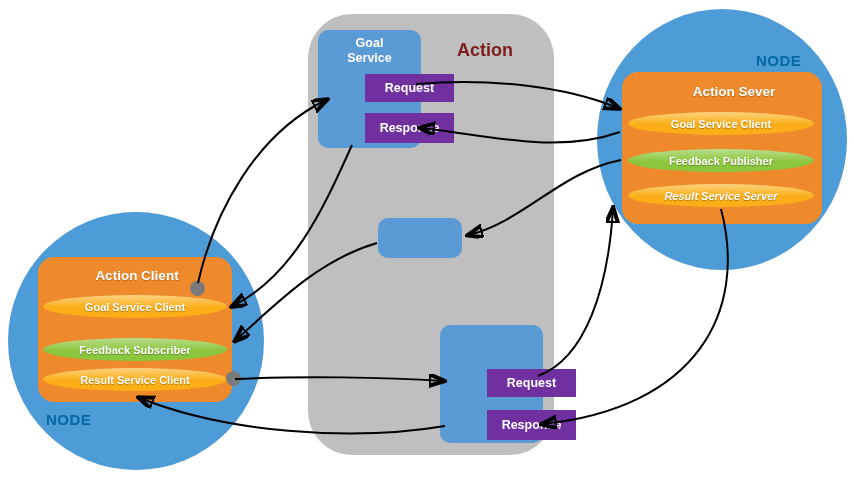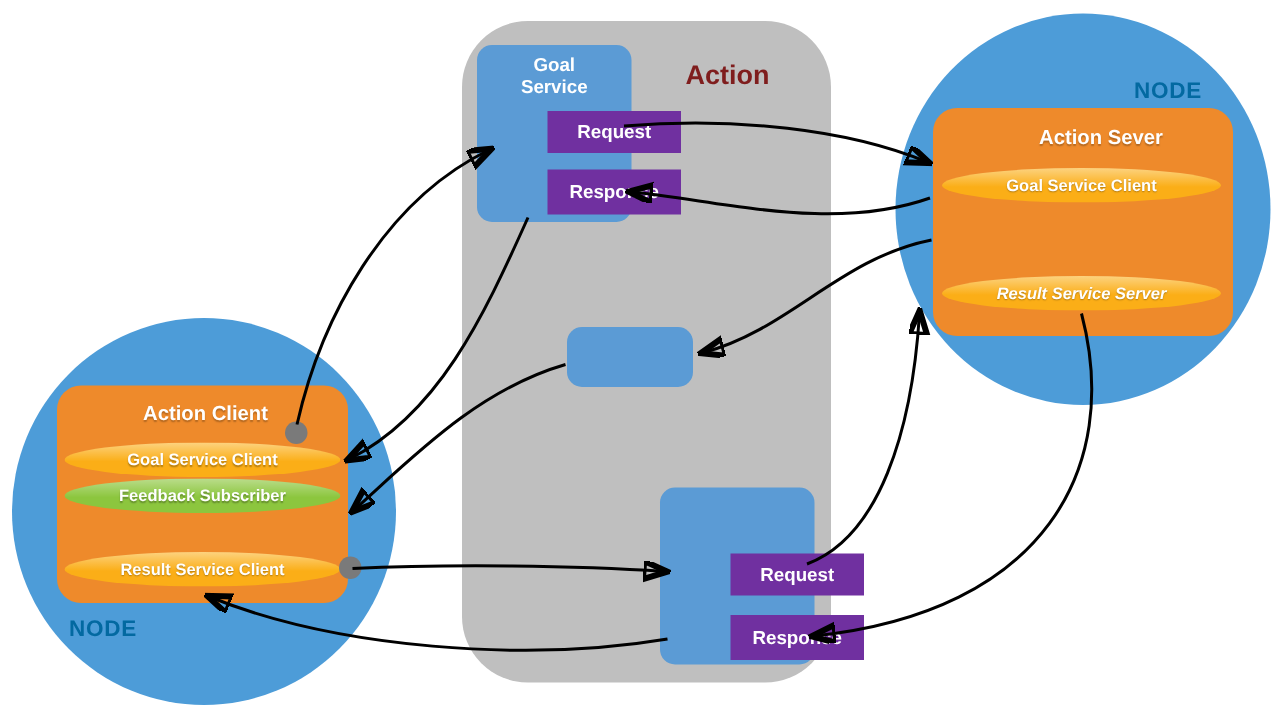--- a/index.html
+++ b/index.html
@@ -40,33 +40,36 @@
   <div class="gray-panel" style="left:308px; top:14px; width:246px; height:441px;"></div>
   <div class="action-title" style="left:430px; top:40px; width:110px;">Action</div>
 
   <div class="node-circle" style="left:8px; top:212px; width:256px; height:258px;"></div>
   <div class="node-label" style="left:46px; top:411px;">NODE</div>
   <div class="orange-box" style="left:38px; top:257px; width:194px; height:145px;"></div>
   <div class="orange-title" style="left:38px; top:268px; width:174px;">Action Client</div>
   <div class="oval yellow" style="left:43px; top:295px; width:184px; height:23px;">
     <span>Goal Service Client</span>
   </div>
-  <div class="oval green" style="left:43px; top:319px; width:184px; height:23px;">
+  <div class="oval green" style="left:43px; top:338px; width:184px; height:23px;">
     <span>Feedback Subscriber</span>
   </div>
   <div class="oval yellow" style="left:43px; top:368px; width:184px; height:23px;">
     <span>Result Service Client</span>
   </div>
 
   <div class="node-circle" style="left:597px; top:9px; width:250px; height:261px;"></div>
   <div class="node-label" style="left:756px; top:52px;">NODE</div>
   <div class="orange-box" style="left:622px; top:72px; width:200px; height:152px;"></div>
   <div class="orange-title" style="left:622px; top:84px; width:200px;">Action Sever</div>
   <div class="oval yellow" style="left:628px; top:112px; width:186px; height:23px;">
     <span>Goal Service Client</span>
+  </div>
+  <div class="oval green" style="left:628px; top:149px; width:186px; height:23px;">
+    <span>Feedback Publisher</span>
   </div>
   <div class="oval yellow" style="left:628px; top:184px; width:186px; height:23px;font-style:italic;">
     <span>Result Service Server</span>
   </div>
 
   <div class="blue-box" style="left:318px; top:30px; width:103px; height:118px;"></div>
   <div class="blue-title" style="left:339px; top:36px; width:61px;">Goal Service</div>
   <div class="purple-btn" style="left:325px; top:74px; width:89px; height:28px;">Request</div>
   <div class="purple-btn" style="left:325px; top:113px; width:89px; height:30px;">Response</div>
 

